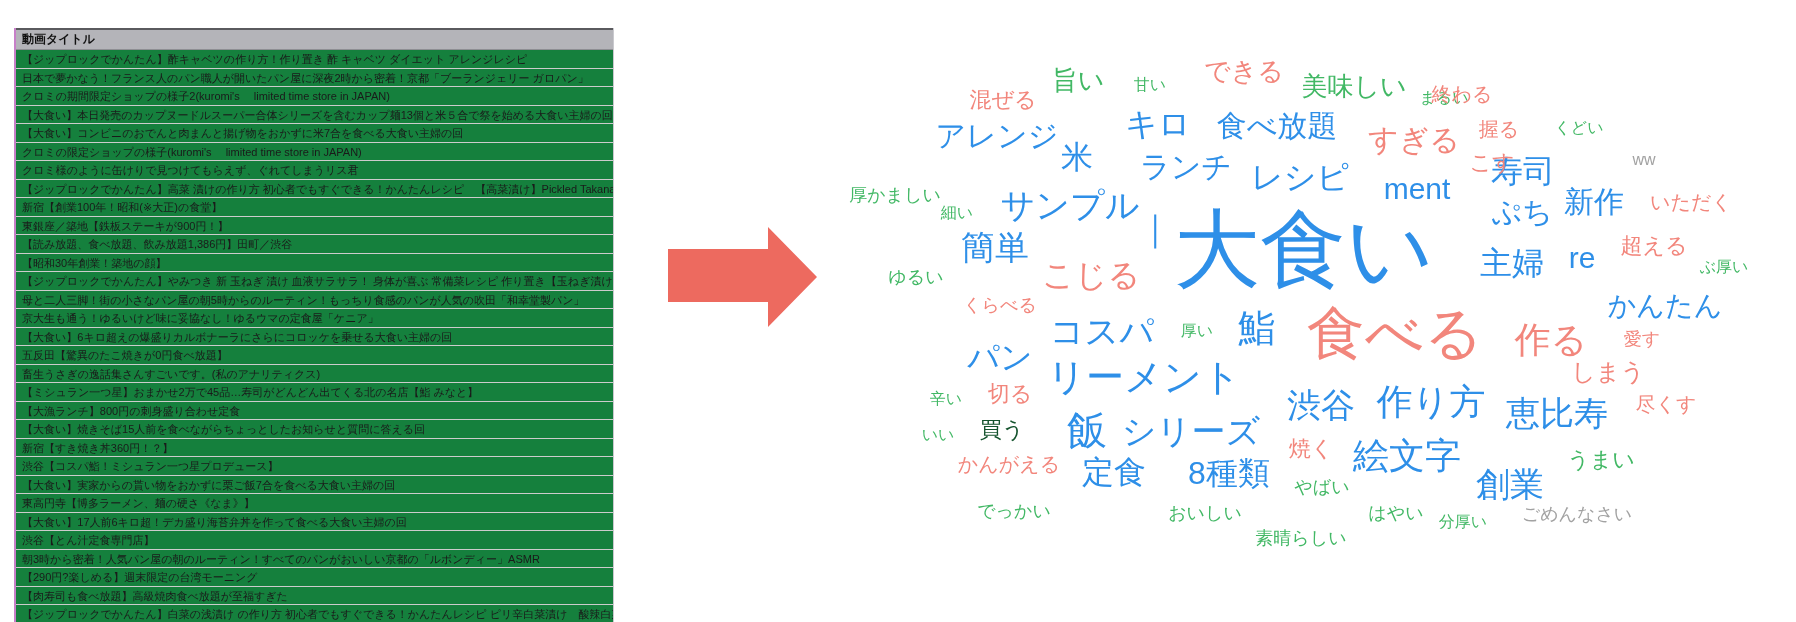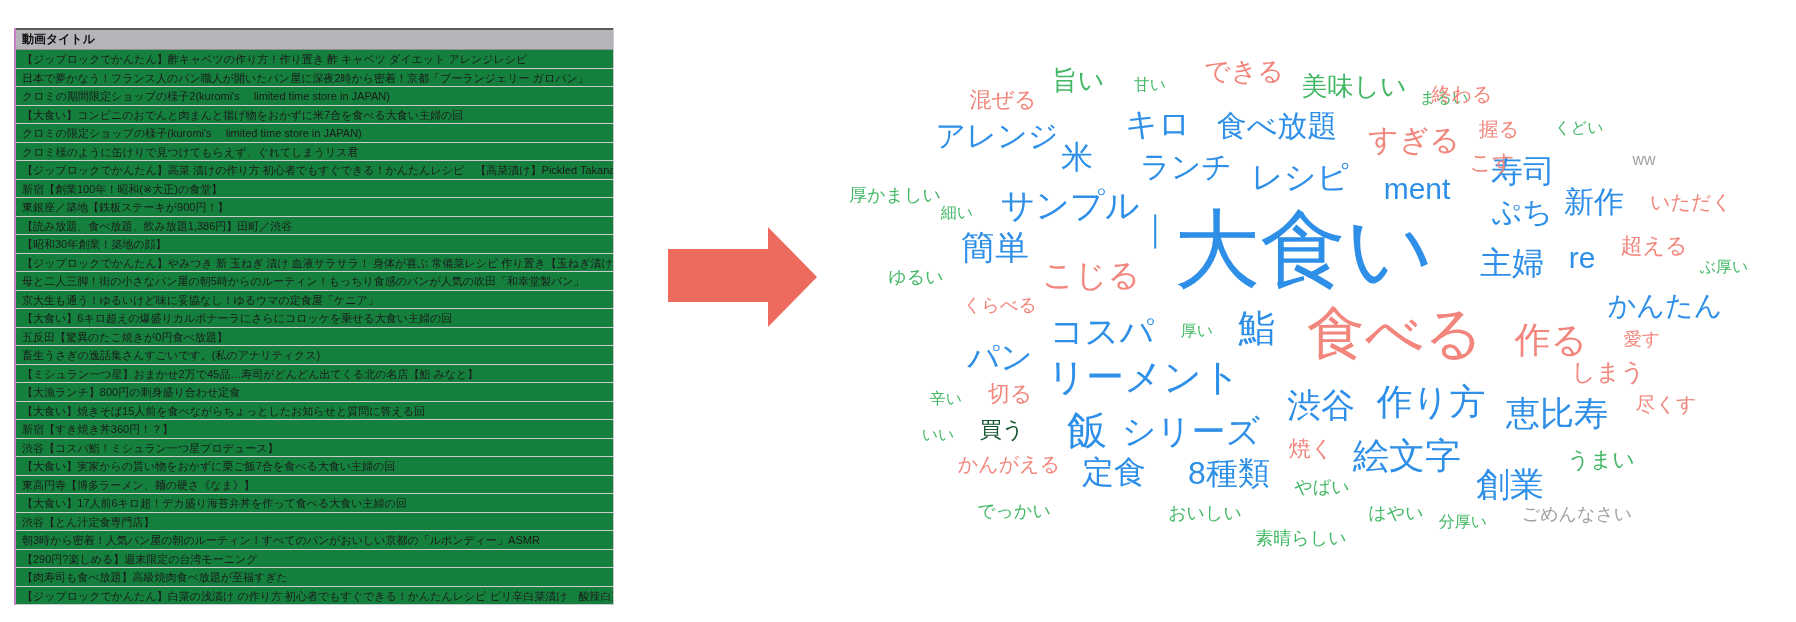--- a/index.html
+++ b/index.html
@@ -37,20 +37,21 @@
 <body>
 
 <div class="stage">
 
   <div class="vtable">
     <div class="thead">動画タイトル</div>
     <div>
         <div class="trow">【ジップロックでかんたん】酢キャベツの作り方！作り置き 酢 キャベツ ダイエット アレンジレシピ</div>
         <div class="trow">日本で夢かなう！フランス人のパン職人が開いたパン屋に深夜2時から密着！京都「ブーランジェリー ガロパン」</div>
         <div class="trow">クロミの期間限定ショップの様子2(kuromi's　 limited time store in JAPAN)</div>
+        <div class="trow">【大食い】本日発売のカップヌードルスーパー合体シリーズを含むカップ麺13個と米５合で祭を始める大食い主婦の回</div>
         <div class="trow">【大食い】コンビニのおでんと肉まんと揚げ物をおかずに米7合を食べる大食い主婦の回</div>
         <div class="trow">クロミの限定ショップの様子(kuromi's　 limited time store in JAPAN)</div>
         <div class="trow">クロミ様のように缶けりで見つけてもらえず、ぐれてしまうリス君</div>
         <div class="trow">【ジップロックでかんたん】高菜 漬けの作り方 初心者でもすぐできる！かんたんレシピ　【高菜漬け】Pickled Takana</div>
         <div class="trow">新宿【創業100年！昭和(※大正)の食堂】</div>
         <div class="trow">東銀座／築地【鉄板ステーキが900円！】</div>
         <div class="trow">【読み放題、食べ放題、飲み放題1,386円】田町／渋谷</div>
         <div class="trow">【昭和30年創業！築地の顔】</div>
         <div class="trow">【ジップロックでかんたん】やみつき 新 玉ねぎ 漬け 血液サラサラ！ 身体が喜ぶ 常備菜レシピ 作り置き【玉ねぎ漬け】</div>
         <div class="trow">母と二人三脚！街の小さなパン屋の朝5時からのルーティン！もっちり食感のパンが人気の吹田「和幸堂製パン」</div>

